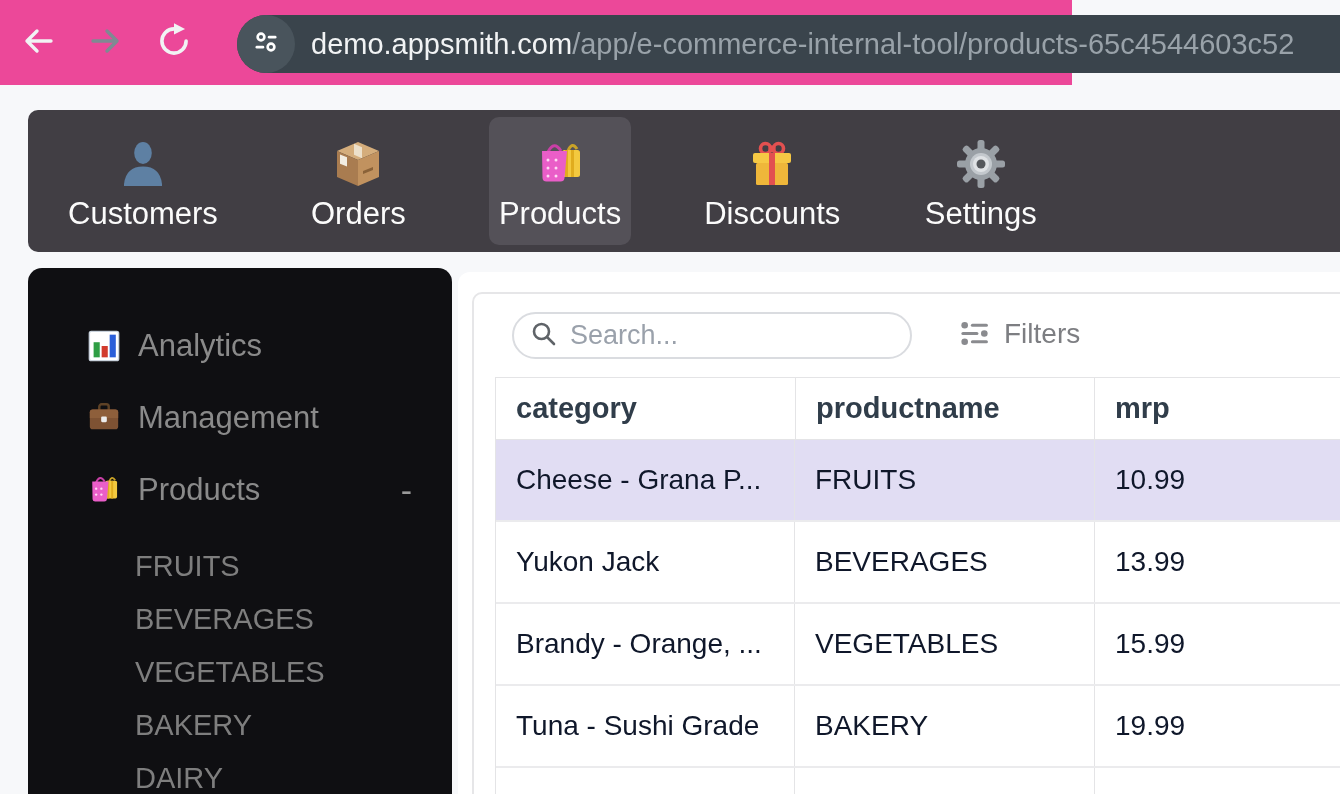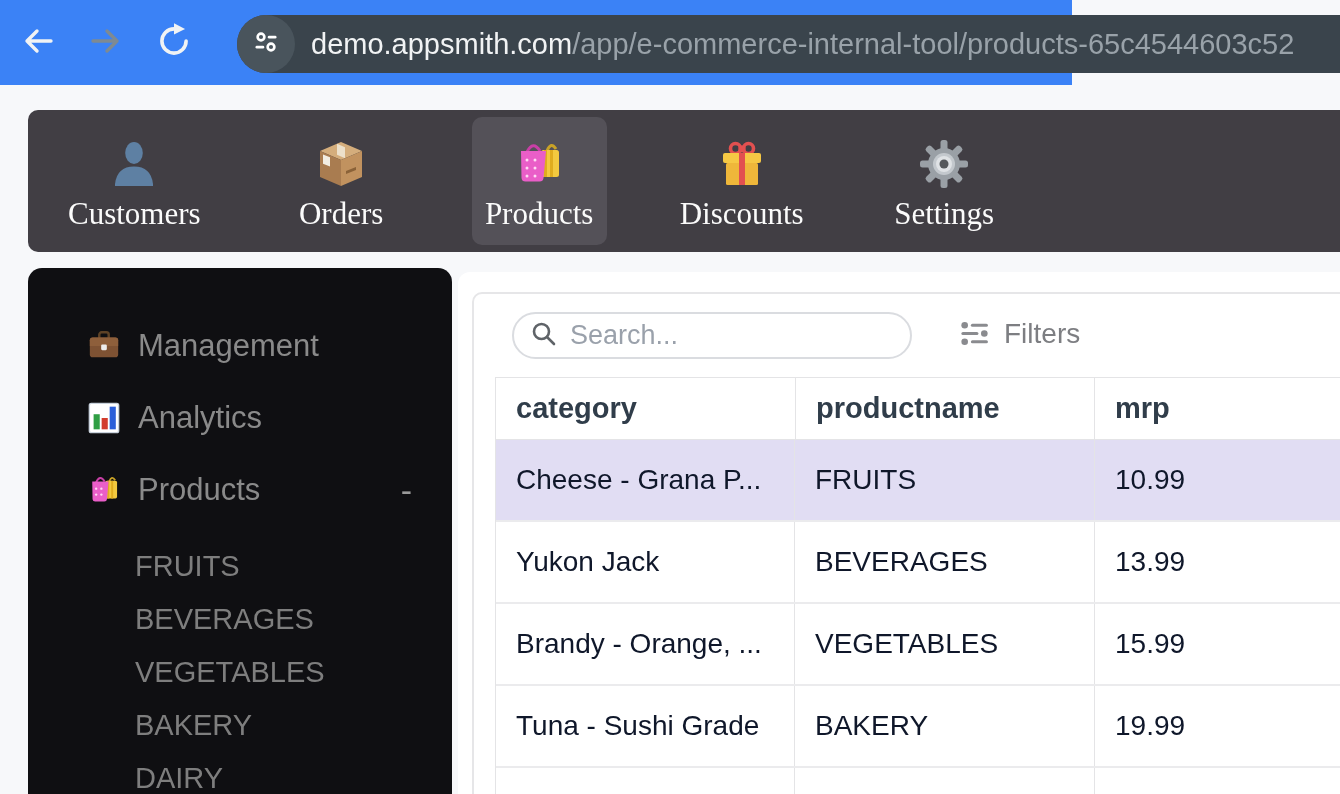--- a/index.html
+++ b/index.html
@@ -1,21 +1,21 @@
 <!DOCTYPE html>
 <html><head>
 <meta charset="utf-8">
 <style>
   * { margin:0; padding:0; box-sizing:border-box; }
   html,body { width:1340px; height:794px; overflow:hidden; }
   body { position:relative; font-family:"Liberation Sans", sans-serif; background:#f7f8fa; }
 
   
   .browser-bar { position:absolute; left:0; top:0; width:1072px; height:85px;
-                 background:#3b82f6; display:flex; align-items:center; }
+                 background:#ec4899; display:flex; align-items:center; }
   .chrome-btn { width:56px; height:56px; display:flex; align-items:center; justify-content:center;
                 margin-left:12px; border-radius:50%; cursor:pointer; flex:0 0 auto; }
   .chrome-btn:first-child { margin-left:10px; }
   .url-pill { position:absolute; left:237px; top:15px; width:1130px; height:58px;
               background:#3a444c; border-radius:29px; display:flex; align-items:center; }
   .tune-circle { width:58px; height:58px; border-radius:50%; background:#49545c;
                  display:flex; align-items:center; justify-content:center; flex:0 0 auto; }
   .url-text { margin-left:16px; font-size:29px; white-space:nowrap; overflow:hidden; }
   .url-host { color:#f1f3f4; }
   .url-path { color:#99a2a9; }
@@ -25,21 +25,21 @@
 
   
   .topnav { position:absolute; left:28px; top:110px; width:1330px; height:142px;
             background:#413e44; border-radius:10px; display:flex; align-items:center;
             padding-left:30px; }
   .nav-item { min-width:135px; height:128px; margin-right:63px; border-radius:10px;
               display:flex; flex-direction:column; align-items:center; justify-content:center;
               cursor:pointer; padding:0 10px; }
   .nav-item.selected { background:#545158; }
   .nav-icon { height:56px; display:flex; align-items:flex-end; justify-content:center; }
-  .nav-label { margin-top:8px; font-family:Liberation Serif, serif; font-size:31px;
+  .nav-label { margin-top:8px; font-family:Liberation Sans, sans-serif; font-size:31px;
                color:#fbfbfb; line-height:1; }
 
   
   .sidebar { position:absolute; left:28px; top:268px; width:424px; height:540px;
              background:#0f0f12; border-radius:14px 14px 0 0; padding-top:56px; }
   .side-item { display:flex; align-items:center; height:44px; margin-bottom:28px;
                padding-left:58px; padding-right:40px; cursor:pointer; }
   .side-icon { width:36px; height:36px; display:flex; align-items:center; justify-content:center; }
   .side-label { margin-left:16px; font-size:31px; color:#8a8a8a; }
   .side-collapse { margin-left:auto; font-size:34px; color:#9a9a9a; line-height:1; }
@@ -198,39 +198,39 @@
     </span>
     <span class="nav-label">Settings</span>
   </div>
 </div>
 
 <div class="sidebar">
 
   <div class="side-item">
     <span class="side-icon">
       <svg width="34" height="34" viewBox="0 0 36 36">
+        <rect x="2.5" y="2.5" width="31" height="31" rx="2" fill="#ffffff" stroke="#c9d2dc" stroke-width="1.5"></rect>
+        <rect x="24" y="6" width="6.5" height="24" fill="#2b5fd9"></rect>
+        <rect x="7" y="14" width="6.5" height="16" fill="#2f9e44"></rect>
+        <rect x="15.5" y="18" width="6.5" height="12" fill="#d23b2e"></rect>
+      </svg>
+    </span>
+    <span class="side-label">Analytics</span>
+  </div>
+
+  <div class="side-item">
+    <span class="side-icon">
+      <svg width="34" height="34" viewBox="0 0 36 36">
         <rect x="13" y="3.5" width="10" height="8" rx="2.5" stroke="#5e4226" stroke-width="2.6" fill="none"></rect>
         <rect x="3" y="9" width="30" height="21" rx="3" fill="#7e5233"></rect>
         <path d="M3 12 a3 3 0 0 1 3 -3 h24 a3 3 0 0 1 3 3 v6 h-30 Z" fill="#8e5f3b"></path>
         <rect x="15" y="16.5" width="6" height="6" rx="1.2" fill="#ededed"></rect>
       </svg>
     </span>
     <span class="side-label">Management</span>
-  </div>
-
-  <div class="side-item">
-    <span class="side-icon">
-      <svg width="34" height="34" viewBox="0 0 36 36">
-        <rect x="2.5" y="2.5" width="31" height="31" rx="2" fill="#ffffff" stroke="#c9d2dc" stroke-width="1.5"></rect>
-        <rect x="24" y="6" width="6.5" height="24" fill="#2b5fd9"></rect>
-        <rect x="7" y="14" width="6.5" height="16" fill="#2f9e44"></rect>
-        <rect x="15.5" y="18" width="6.5" height="12" fill="#d23b2e"></rect>
-      </svg>
-    </span>
-    <span class="side-label">Analytics</span>
   </div>
 
   <div class="side-item">
     <span class="side-icon">
       <svg width="34" height="34" viewBox="0 0 52 52">
         <path d="M34 13 q4 -10 9 -2" stroke="#c9a227" stroke-width="3" fill="none"></path>
         <rect x="28" y="12" width="18" height="27" rx="2.5" fill="#f3c93f"></rect>
         <rect x="31" y="12" width="3" height="27" fill="#e0ac1e"></rect>
         <rect x="37" y="12" width="3" height="27" fill="#e0ac1e"></rect>
         <path d="M14 14 q6 -12 13 -1" stroke="#c93fa6" stroke-width="3" fill="none"></path>

